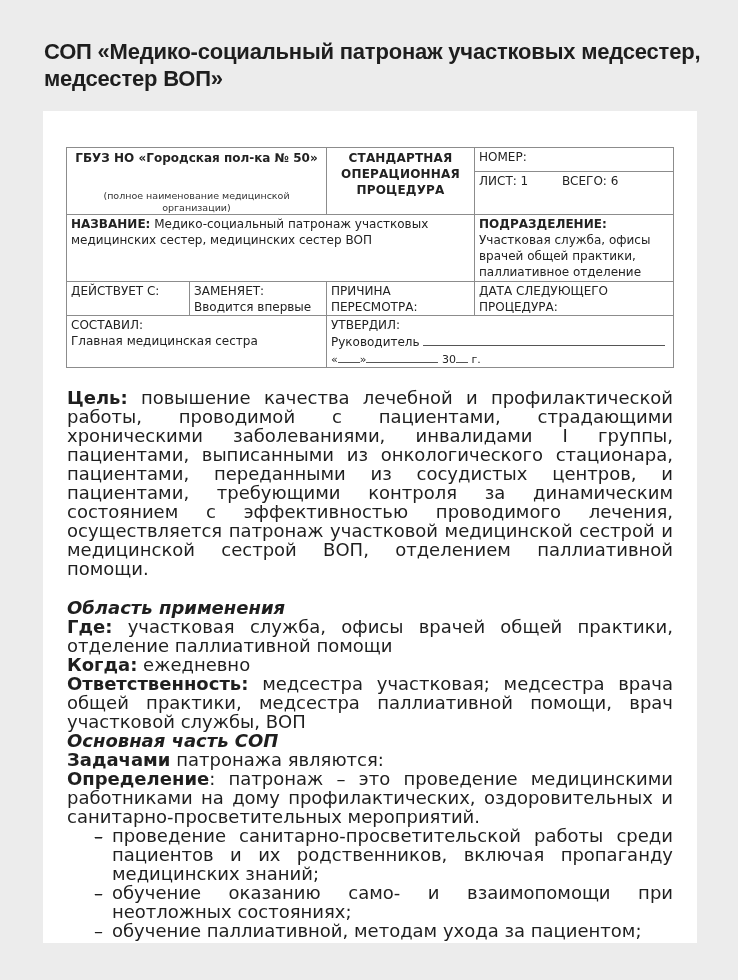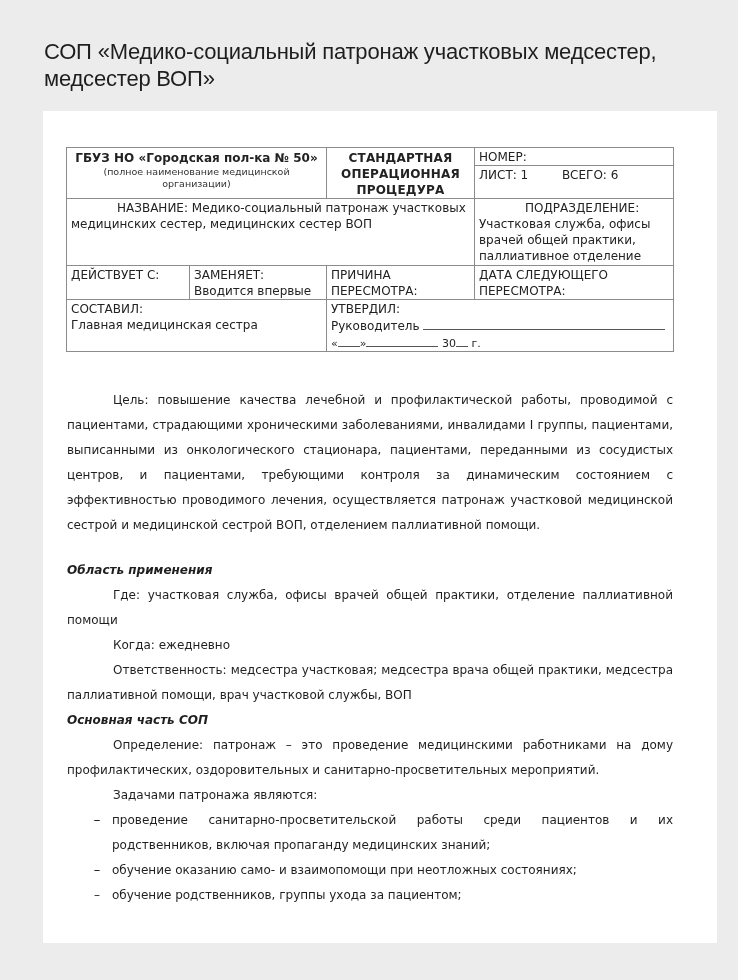--- a/index.html
+++ b/index.html
@@ -15,34 +15,33 @@
       font-family: "DejaVu Sans", sans-serif;
       color: #1c1c1c;
     }
     .page-title {
       position: absolute;
       left: 44px;
       top: 38px;
       width: 660px;
       margin: 0;
       font-family: "Liberation Sans", sans-serif;
-      font-weight: normal;
+      font-weight: bold;
       font-size: 22px;
       line-height: 27px;
       color: #1e1e1e;
       letter-spacing: -0.2px;
     }
     .card {
       position: absolute;
       left: 43px;
       top: 111px;
       width: 654px;
       height: 832px;
       background: #ffffff;
-      padding-left: 20px;
     }
     
     .sop-table {
       position: absolute;
       left: 23px;
       top: 36px;
       width: 607px;
       border-collapse: collapse;
       table-layout: fixed;
       font-size: 12px;
@@ -62,49 +61,50 @@
     .org-name {
       font-weight: bold;
       font-size: 12px;
       display: block;
     }
     .org-note {
       display: block;
       font-size: 9.5px;
       line-height: 12px;
       color: #333;
+      margin-top: 24px;
     }
     .sop-type {
       text-align: center;
       font-weight: bold;
       font-size: 12px;
       line-height: 16px;
       padding-top: 2px !important;
       letter-spacing: 0.2px;
       margin-top: 20px;
     }
-    .b { font-weight: normal; margin-left: 46px; }
+    .b { font-weight: bold; }
     .sig-line {
       display: inline-block;
       border-bottom: 1px solid #555;
       vertical-align: baseline;
       height: 12px;
     }
     .date-row {
       font-size: 11px;
       line-height: 15px;
     }
     
     .body-text {
       position: absolute;
       left: 24px;
       top: 277px;
       width: 606px;
-      font-size: 12px;
-      line-height: 25px;
+      font-size: 18px;
+      line-height: 19px;
       color: #1f1f1f;
     }
     .body-text p {
       margin: 0;
       text-align: justify;
     }
     .goal {
       margin-bottom: 19.6px !important;
     }
     .section-heading {
@@ -175,21 +175,21 @@
         <span>ДЕЙСТВУЕТ С:</span>
       </td>
       <td>
         <span style="display:block">ЗАМЕНЯЕТ:</span>
         <span>Вводится впервые</span>
       </td>
       <td>
         <span>ПРИЧИНА ПЕРЕСМОТРА:</span>
       </td>
       <td>
-        <span>ДАТА СЛЕДУЮЩЕГО ПЕРЕСМОТРА:</span>
+        <span>ДАТА СЛЕДУЮЩЕГО ПРОЦЕДУРА:</span>
       </td>
     </tr>
     <tr style="height:51px">
       <td colspan="2">
         <span style="display:block">СОСТАВИЛ:</span>
         <span>Главная медицинская сестра</span>
       </td>
       <td colspan="2">
         <span style="display:block">УТВЕРДИЛ:</span>
         <div>
@@ -221,29 +221,29 @@
       <span class="b">Когда:</span>
       <span>ежедневно</span>
     </p>
     <p>
       <span class="b">Ответственность:</span>
       <span>медсестра участковая; медсестра врача общей практики, медсестра паллиативной помощи, врач участковой службы, ВОП</span>
     </p>
 
     <p class="section-heading">Основная часть СОП</p>
     <p>
-      <span class="b">Определение</span><span>: патронаж – это проведение медицинскими работниками на дому профилактических, оздоровительных и санитарно-просветительных мероприятий.</span>
-    </p>
-    <p>
       <span class="b">Задачами</span>
       <span>патронажа являются:</span>
+    </p>
+    <p>
+      <span class="b">Определение</span><span>: патронаж – это проведение медицинскими работниками на дому профилактических, оздоровительных и санитарно-просветительных мероприятий.</span>
     </p>
 
     <ul class="task-list">
       <li><span class="dash">–</span></li>
       <li><span class="dash">–</span></li>
       <li><span class="dash">–</span><span>проведение санитарно-просветительской работы среди пациентов и их родственников, включая пропаганду медицинских знаний;</span></li>
       <li><span class="dash">–</span></li>
       <li><span class="dash">–</span><span>обучение оказанию само- и взаимопомощи при неотложных состояниях;</span></li>
-      <li><span class="dash">–</span><span>обучение родственников, группы ухода за пациентом;</span></li>
+      <li><span class="dash">–</span><span>обучение паллиативной, методам ухода за пациентом;</span></li>
     </ul>
   </div>
 </div>
 
 </body></html>

